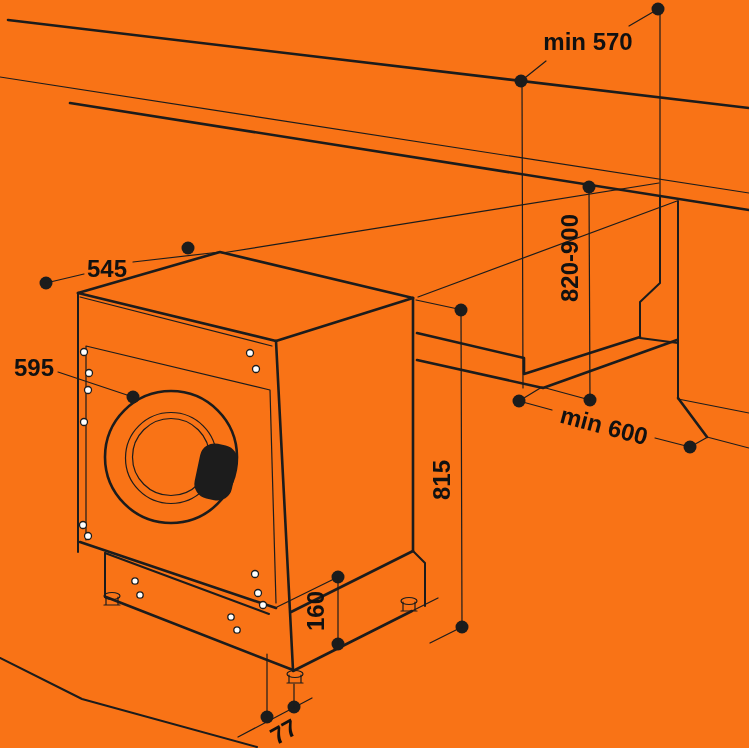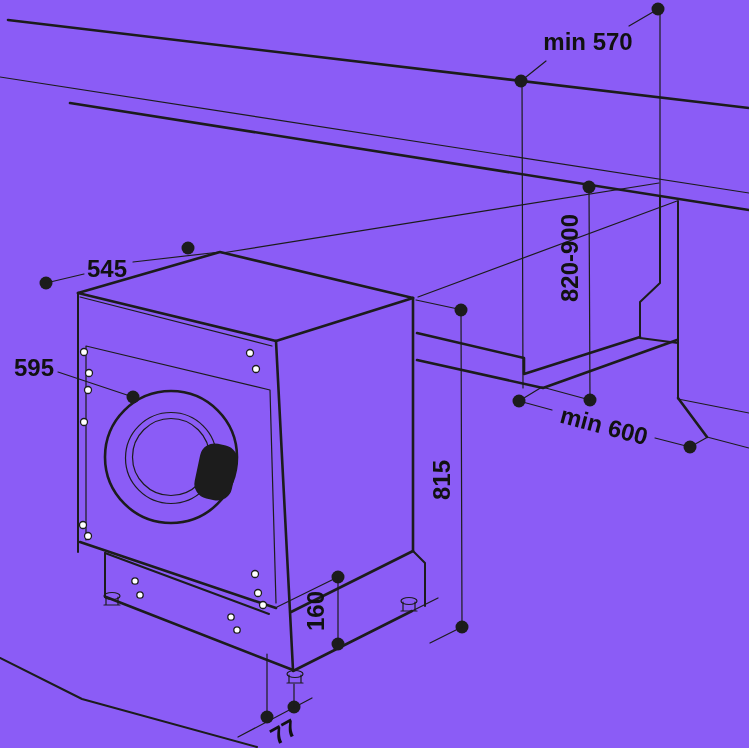--- a/index.html
+++ b/index.html
@@ -1,16 +1,16 @@
 <!DOCTYPE html>
 <html><head>
 <meta charset="utf-8">
 <style>
   html,body{margin:0;padding:0;background:#fff;}
-  #stage{position:relative;width:749px;height:748px;background:#8b5cf6;overflow:hidden;
+  #stage{position:relative;width:749px;height:748px;background:#f97316;overflow:hidden;
          font-family:"Liberation Sans",sans-serif;}
   svg{display:block}
   .ln{stroke:#1c1c1c;fill:none;stroke-linecap:round;stroke-linejoin:round;}
   .w-thick{stroke-width:2.6;}
   .w-med{stroke-width:2;}
   .w-thin{stroke-width:1.2;}
   .dot{fill:#1c1c1c;stroke:none;}
   .hole{stroke:#1c1c1c;stroke-width:1.3;fill:#fff;}
   .dim{font-family:"Liberation Sans",sans-serif;font-weight:bold;font-size:24px;fill:#111;}
 </style>

